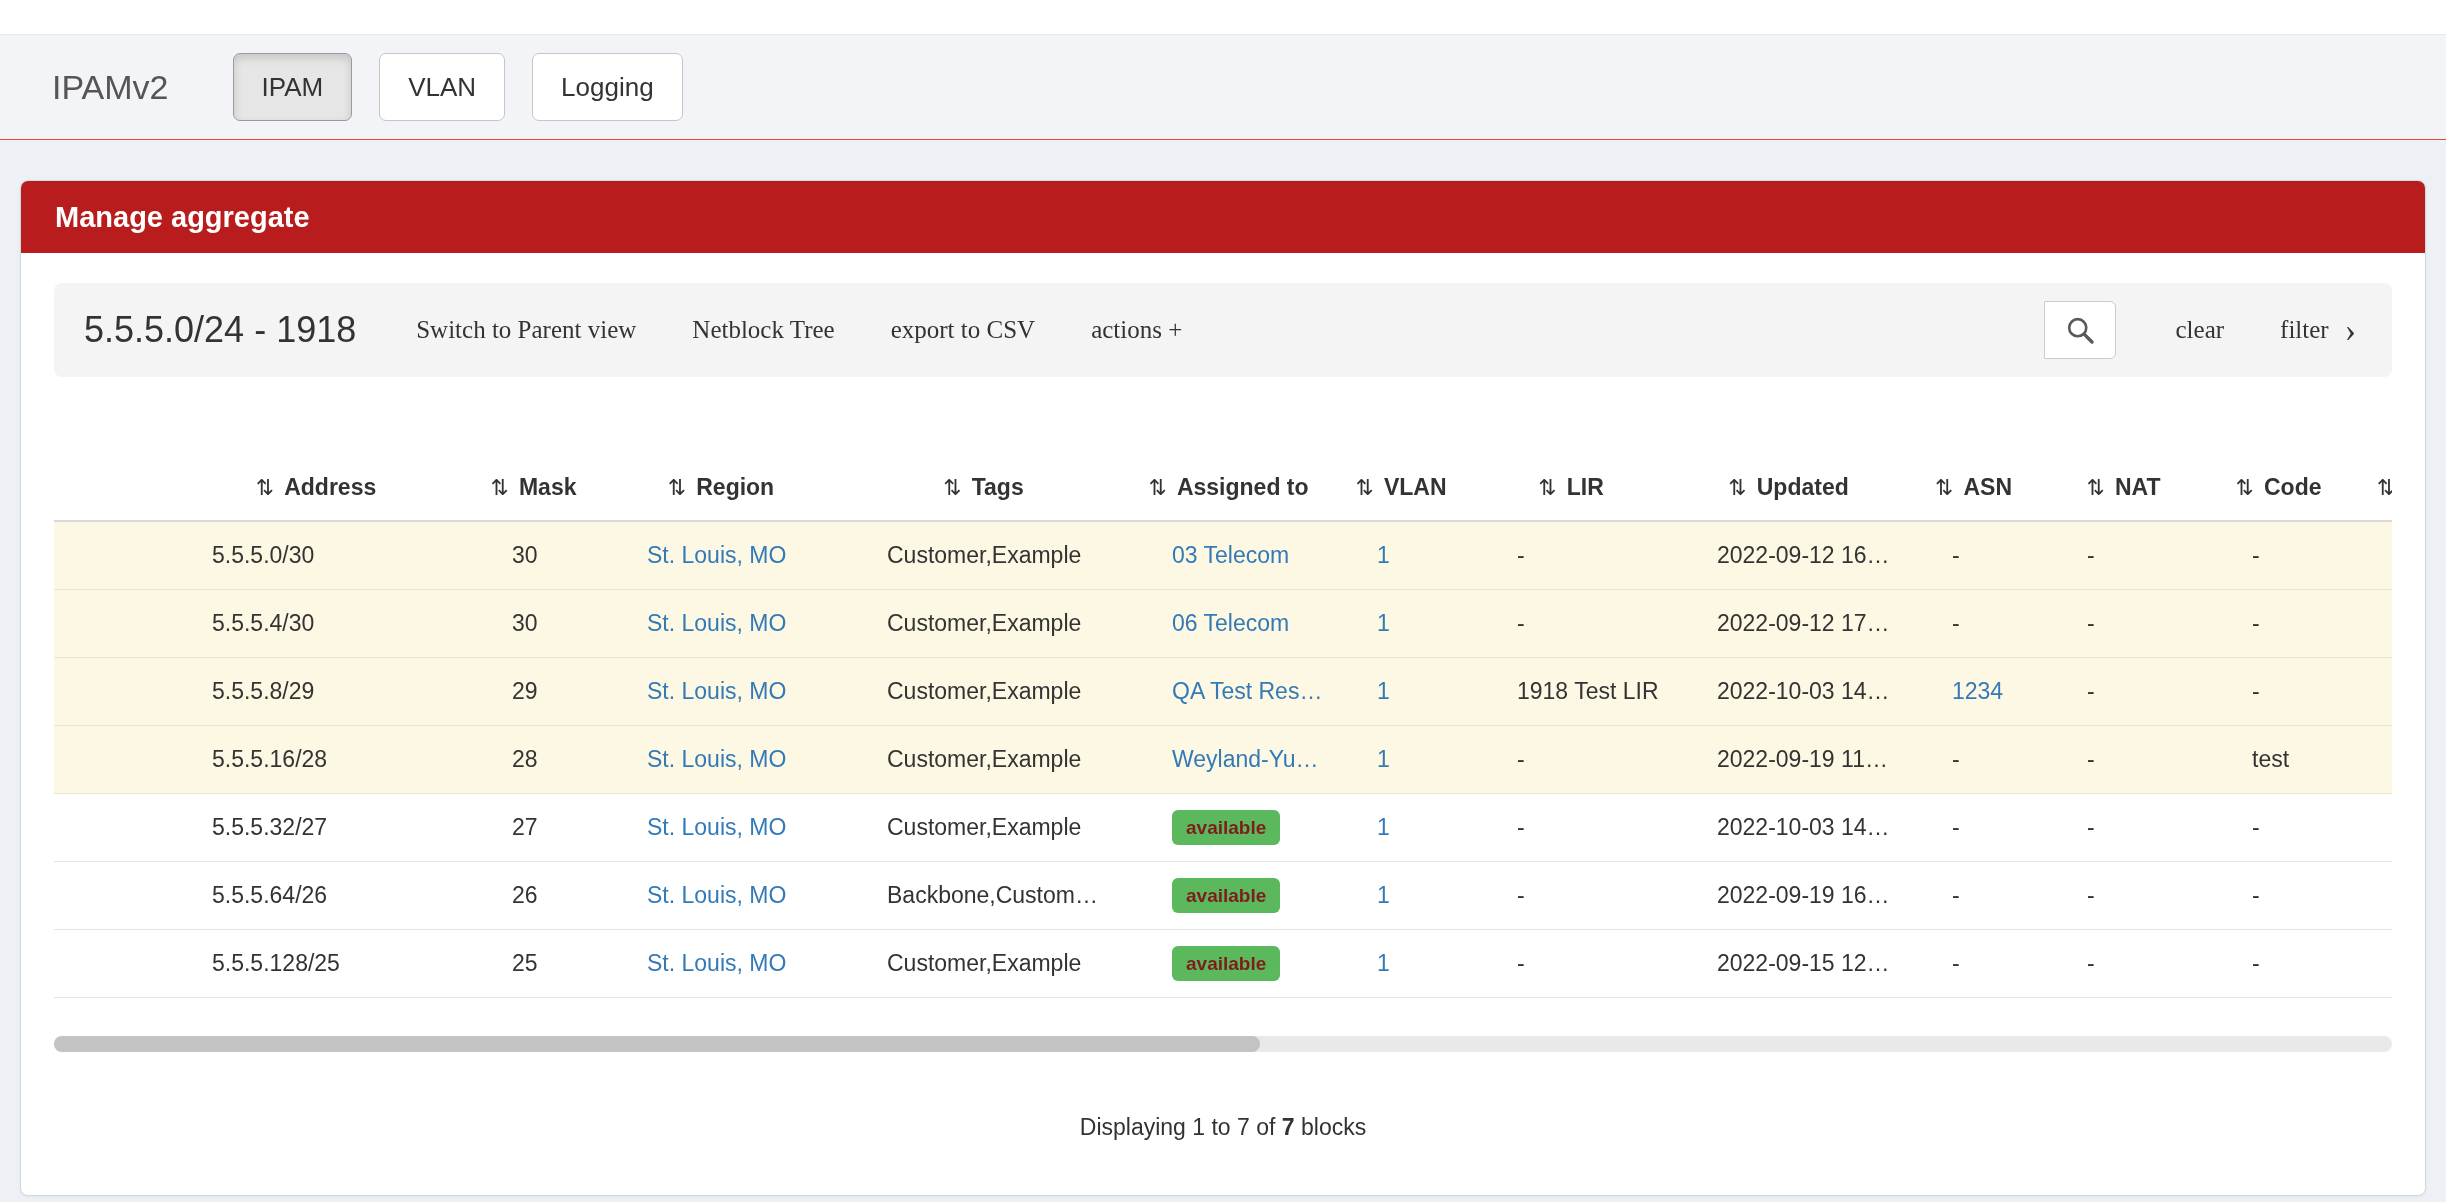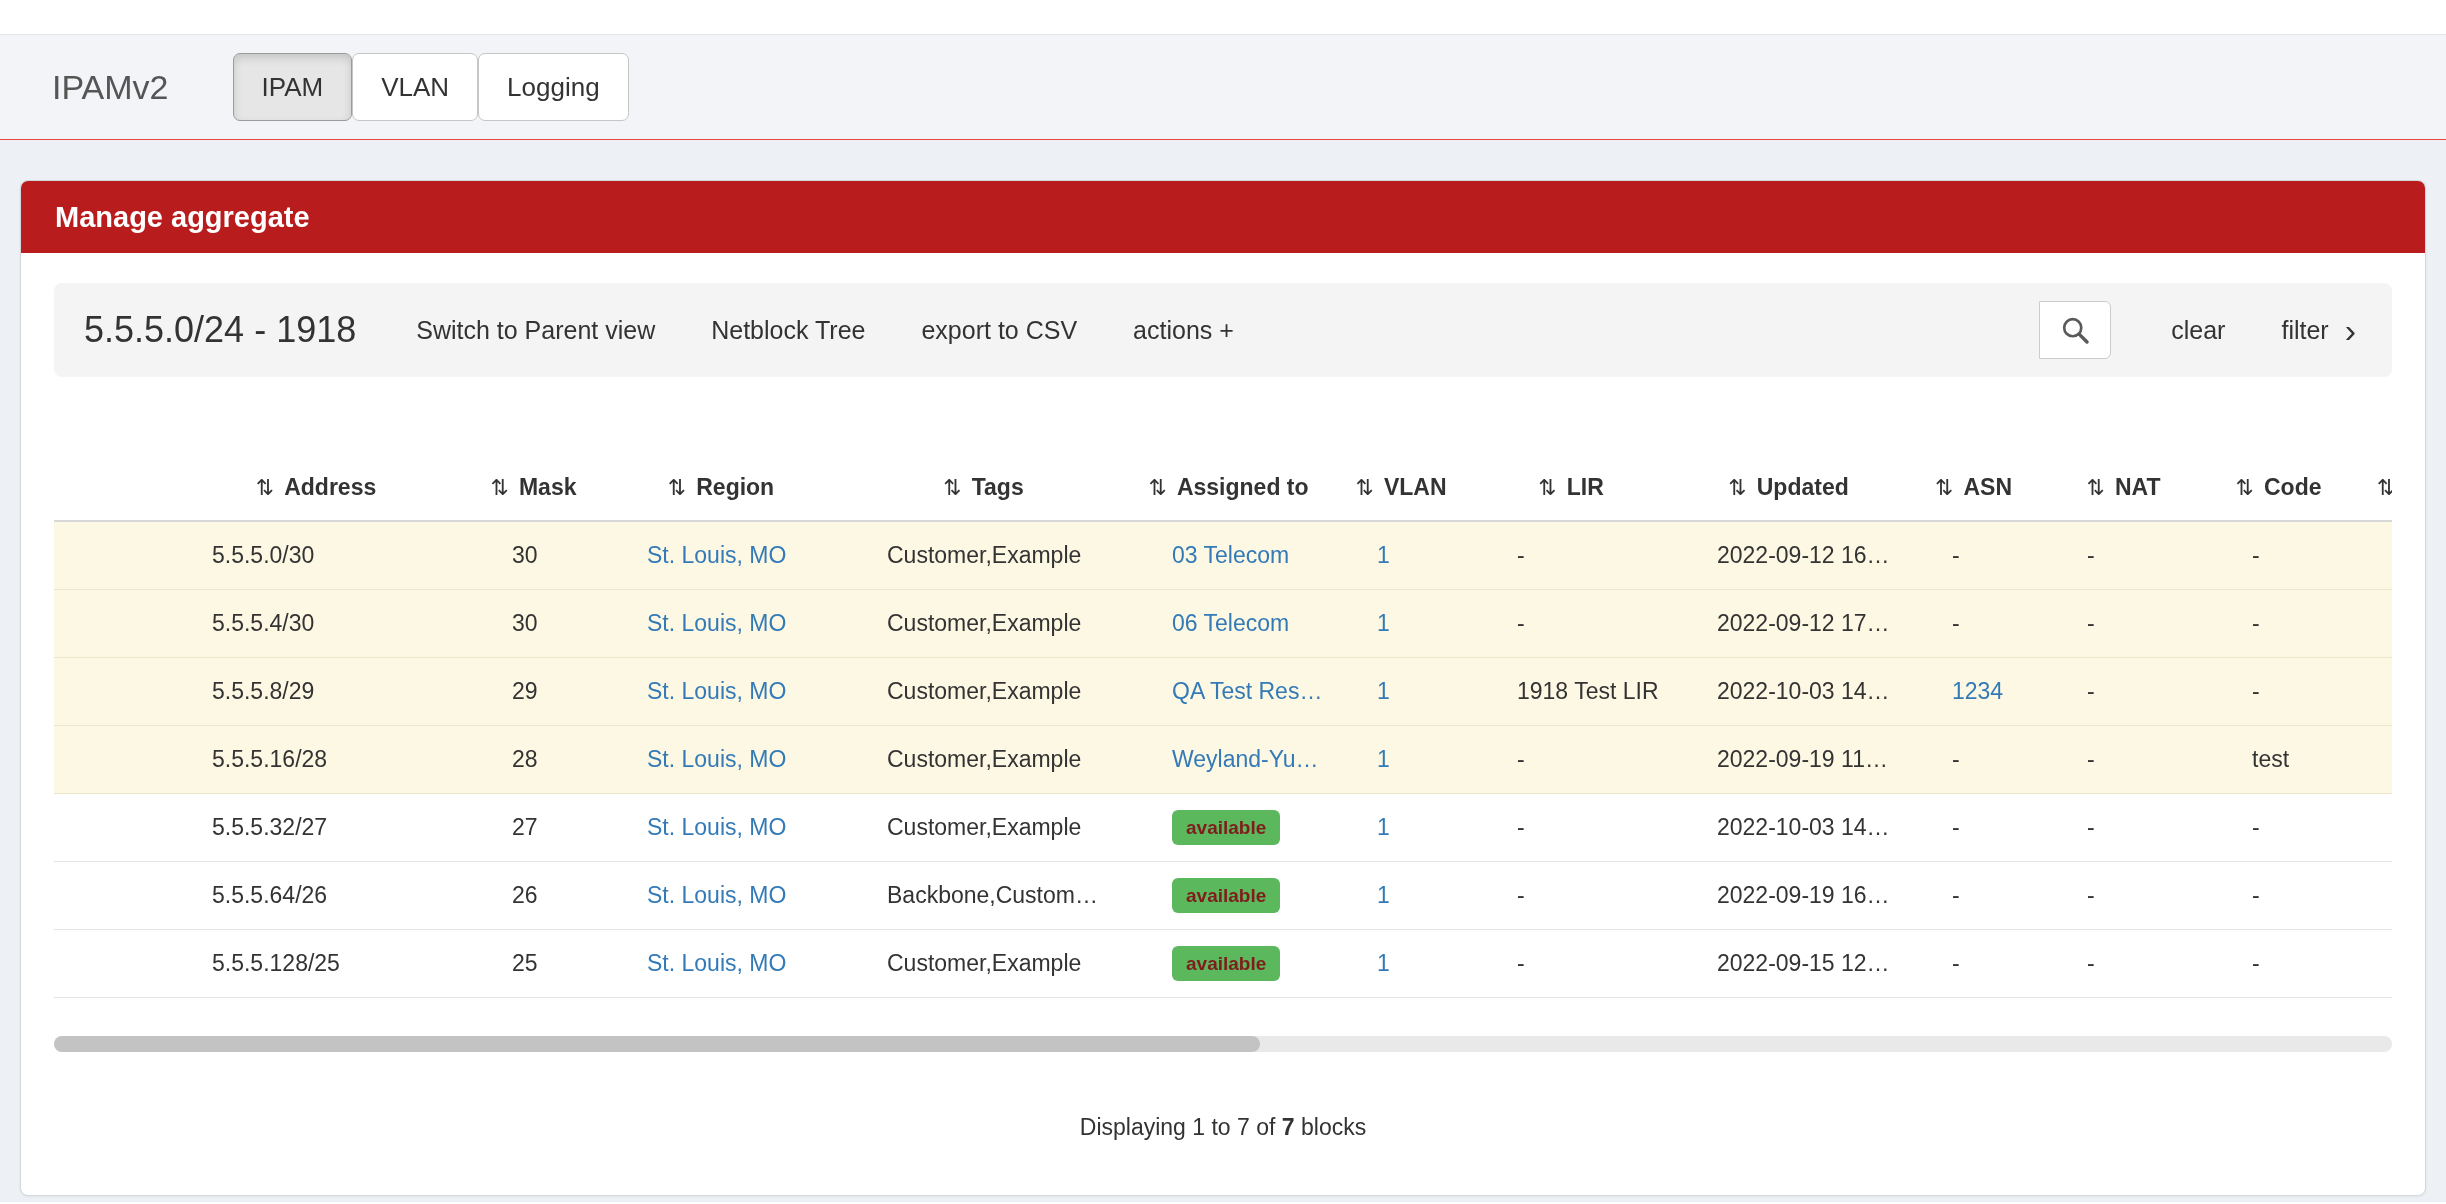--- a/index.html
+++ b/index.html
@@ -22,20 +22,21 @@
     align-items: center;
     padding: 0 52px;
   }
   .brand { font-size: 34px; color: #555; margin-right: 64px; }
   .tab {
     font-family: inherit;
     font-size: 26px;
     color: #333;
     height: 68px;
     padding: 0 28px;
+    margin-right: 27px;
     background: #ffffff;
     border: 1px solid #c6c6c6;
     border-radius: 7px;
     cursor: pointer;
   }
   .tab.active {
     background: #e6e6e6;
     border-color: #9b9b9b;
     box-shadow: inset 0 4px 9px rgba(0,0,0,0.14);
   }
@@ -70,21 +71,21 @@
     background: #f4f4f4;
     border-radius: 8px;
     height: 94px;
     display: flex;
     align-items: center;
     padding: 0 30px;
   }
   .agg-title { font-size: 36px; color: #333; margin-right: 60px; white-space: nowrap; }
   .tool-link {
     font-size: 25px; color: #333; text-decoration: none;
-    margin-right: 56px; white-space: nowrap; cursor: pointer;
+    margin-right: 56px; white-space: nowrap; cursor: pointer; font-family: Liberation Serif, serif;
   }
   .search-group { display: flex; margin-left: auto; }
   .search-input {
     width: 432px; height: 58px;
     border: 1px solid #ccc;
     border-radius: 6px 0 0 6px;
     padding: 0 20px;
     font-family: inherit;
     font-size: 24px;
     color: #555;

